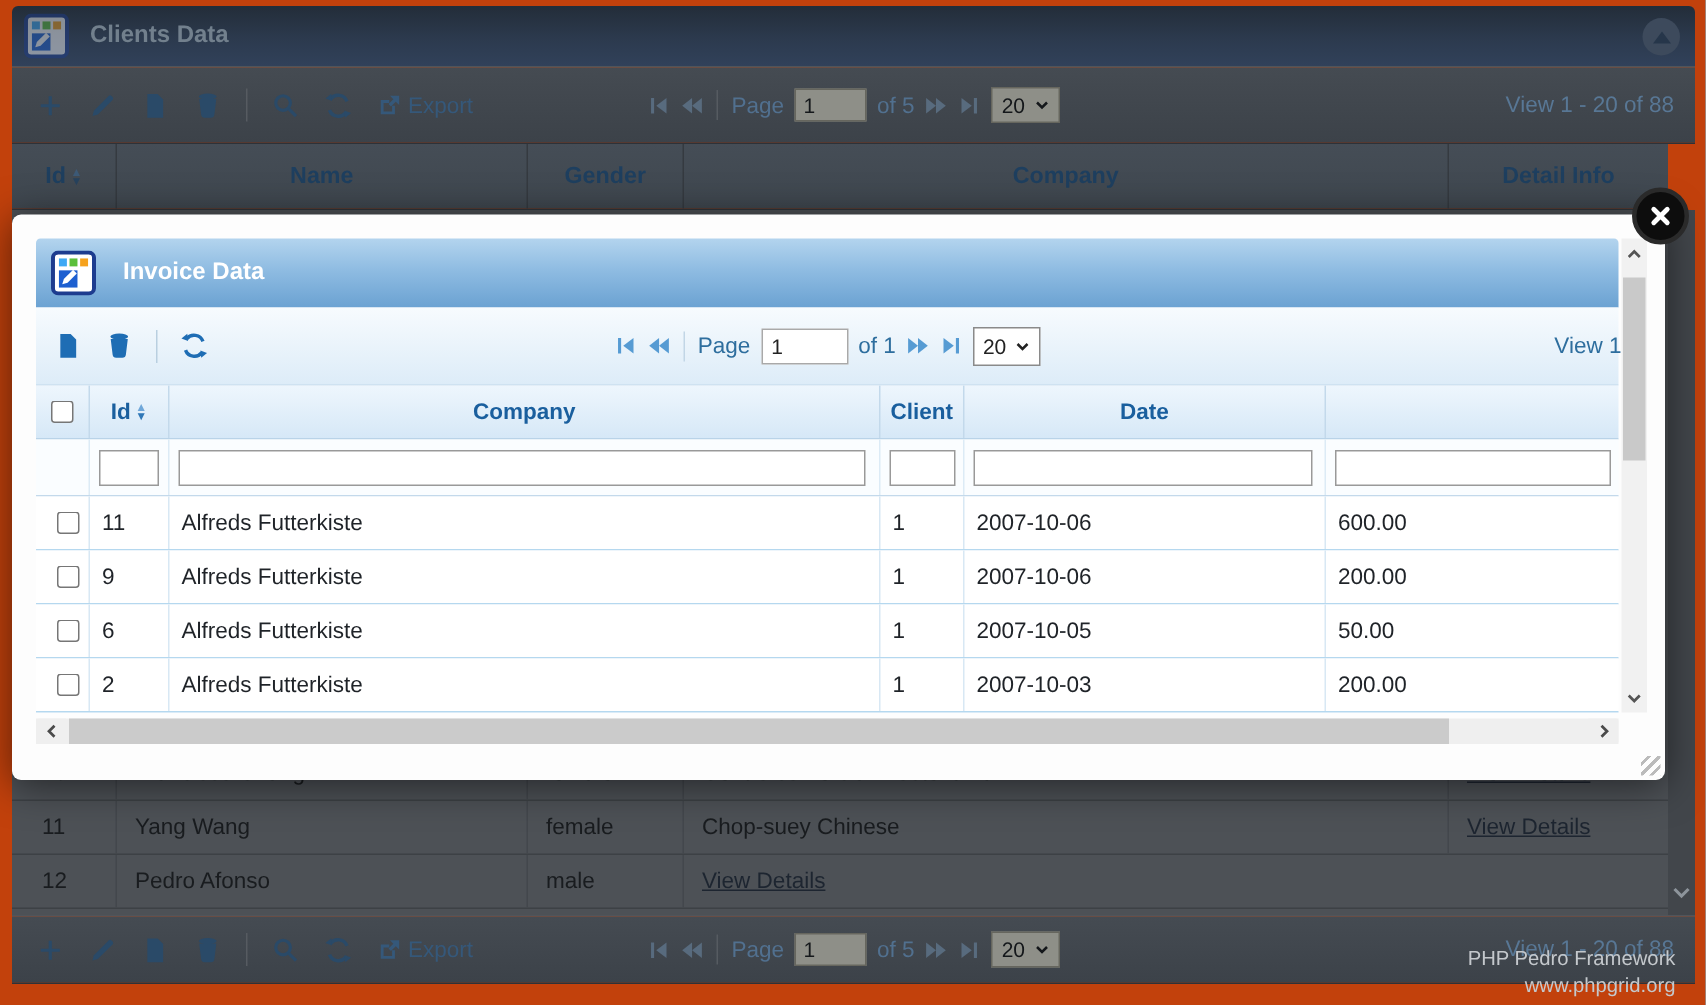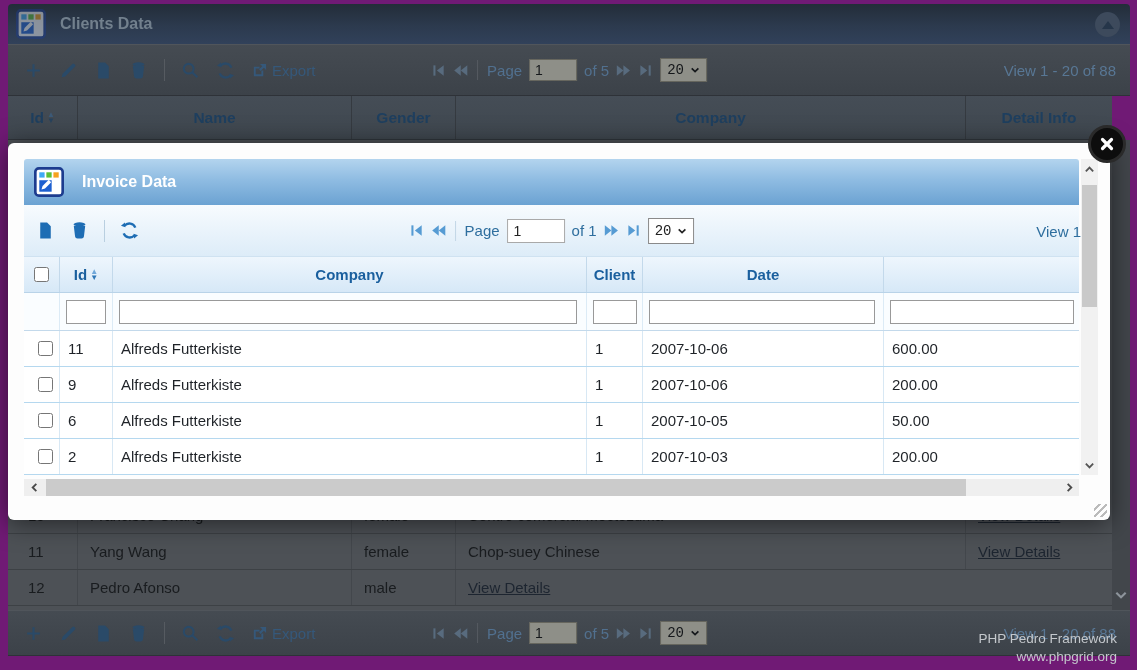--- a/index.html
+++ b/index.html
@@ -1,18 +1,18 @@
 <!DOCTYPE html>
 <html><head>
 <meta charset="utf-8">
 <style>
   * { margin:0; padding:0; box-sizing:border-box; }
   html,body { width:1137px; height:670px; }
   body { font-family:"Liberation Sans", sans-serif; background:#333436; }
-  .page { position:relative; width:1137px; height:670px; overflow:hidden; background:#701a75; }
+  .page { position:relative; width:1137px; height:670px; overflow:hidden; background:#c2410c; }
 
   
   .bg-grid { position:absolute; left:8px; top:4px; width:1122px; height:652px; }
   .bg-caption { position:absolute; left:0; top:0; width:1122px; height:40px;
     background:linear-gradient(#232d39,#2c3a4e 55%,#31415a); border-radius:4px 4px 0 0;
     display:flex; align-items:center; padding-left:8px; }
   .bg-caption .logo { width:30px; height:30px; opacity:.45; }
   .bg-caption .cap-title { margin-left:14px; color:#72808d; font-size:16px; font-weight:bold; }
   .bg-collapse { position:absolute; right:10px; top:8px; width:25px; height:25px; border-radius:50%;
     background:#3d4a5c; display:flex; align-items:center; justify-content:center; cursor:pointer; }
@@ -30,21 +30,21 @@
   .tb-export { display:flex; align-items:center; gap:4px; color:#35587a; font-size:15px; cursor:pointer; }
 
   .pager { position:absolute; left:50%; transform:translateX(-50%); display:flex; align-items:center; gap:7px; font-size:15px; }
   .bg-pager { color:#51708f; }
   .bg-pager .pgbtn svg { width:15px; height:15px; display:block; }
   .bg-pager .pgbtn { color:#586b7e; cursor:pointer; }
   .bg-pager .pg-sep { width:1px; height:20px; background:#565b61; margin:0 2px; }
   .bg-pager input { width:48px; height:22px; background:#8e8f88; border:1px solid #66665e; color:#15181b;
     font-size:14px; padding-left:5px; font-family:"Liberation Sans",sans-serif; }
   .fselect { height:24px; display:flex; align-items:center; gap:6px; padding:0 6px; border:1px solid #66665e;
-    background:#8e8f88; cursor:pointer; font-size:14px; color:#14171a;font-family:Liberation Mono, monospace; }
+    background:#8e8f88; cursor:pointer; font-size:14px; color:#14171a; }
   .fselect svg { width:10px; height:10px; }
   .bg-view { position:absolute; right:14px; top:50%; transform:translateY(-50%); color:#587795; font-size:15px; }
 
   .bg-header { position:absolute; left:0; top:92px; width:1104px; height:44px;
     background:linear-gradient(#454d56,#3f474f); border-bottom:1px solid #30353b; display:flex; }
   .bg-header .hcell { display:flex; align-items:center; justify-content:center; color:#1e3f5f;
     font-weight:bold; font-size:15.5px; border-right:1px solid #353a40; height:100%; }
   .bg-body { position:absolute; left:0; top:136px; width:1104px; height:470px; background:#4d5156; overflow:hidden; }
   .bg-row { position:absolute; left:0; width:1104px; height:36px; display:flex; border-bottom:1px solid #3d4145;
     color:#191c1f; font-size:15px; }

